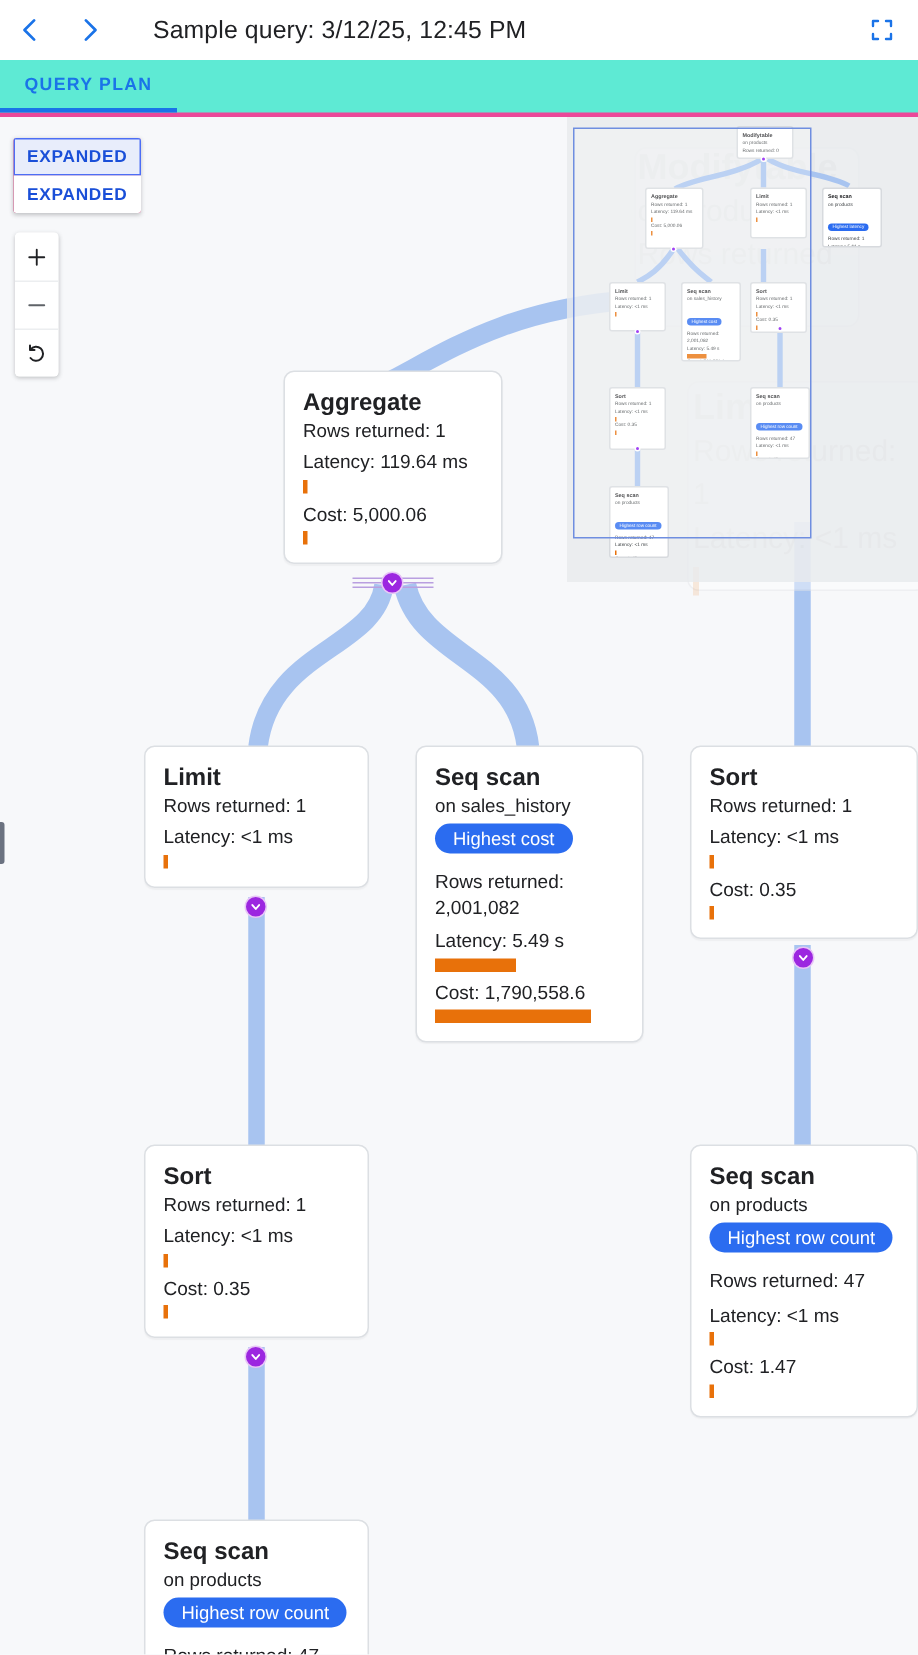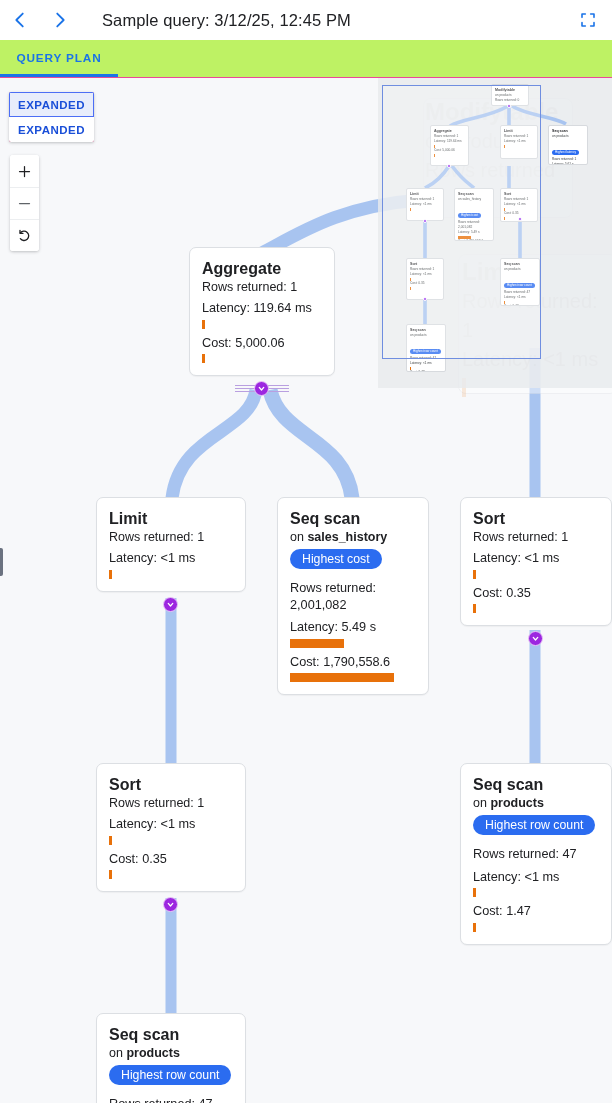--- a/index.html
+++ b/index.html
@@ -24,22 +24,22 @@
   .hdr-title {
     flex:1; font-size:16.5px; color:#202124; letter-spacing:.1px;
     margin-left:22px; white-space:nowrap;
   }
   .hdr-right { width:48px; display:flex; align-items:center; justify-content:center; }
   .fs-icon { width:16px; height:16px; color:#1a73e8; }
 
   
   .tabs {
     position:absolute; top:40px; left:0; width:612px; height:38px;
-    background:#bef264; display:flex; align-items:flex-end;
-    border-bottom:1px solid #ec4899;
+    background:#5eead4; display:flex; align-items:flex-end;
+    border-bottom:3px solid #ec4899;
   }
   .tab {
     height:38px; display:flex; align-items:center; justify-content:center;
     font-size:11.8px; font-weight:600; letter-spacing:.85px;
     color:#5f6368; cursor:pointer; position:relative; background:none; border:none;
     font-family:"Liberation Sans", sans-serif;
   }
   .tab.t1 { width:118px; color:#1a73e8; }
   .tab.t2 { width:120px; }
   .tab.active::after {
@@ -89,21 +89,21 @@
   }
 
   
   .node {
     position:absolute; background:#fff; border:1px solid #dcdfe3;
     border-radius:7px; padding:11px 12px 12px 12px; z-index:20;
     box-shadow:0 1px 1px rgba(0,0,0,.04);
   }
   .node-title { font-size:16px; font-weight:700; color:#202124; line-height:1.25; margin-bottom:1px; }
   .node-sub { font-size:12.5px; color:#202124; margin-bottom:4px; }
-  .node-sub b { font-weight:700; }
+  .node-sub b { font-weight:400; }
   .badge {
     display:inline-block; background:#2b6cf0; color:#fff;
     font-size:12.3px; border-radius:11px; padding:2.5px 12px 3.5px 12px;
     margin:1px 0 5px 0; line-height:1.15;
   }
   .metric { font-size:12.7px; color:#202124; margin-top:6px; line-height:1.3; }
   .bar { height:9px; background:#e8710a; margin-top:3px; border-radius:0; }
 
   
   .ghost { position:absolute; z-index:5; opacity:.13; pointer-events:none; }

